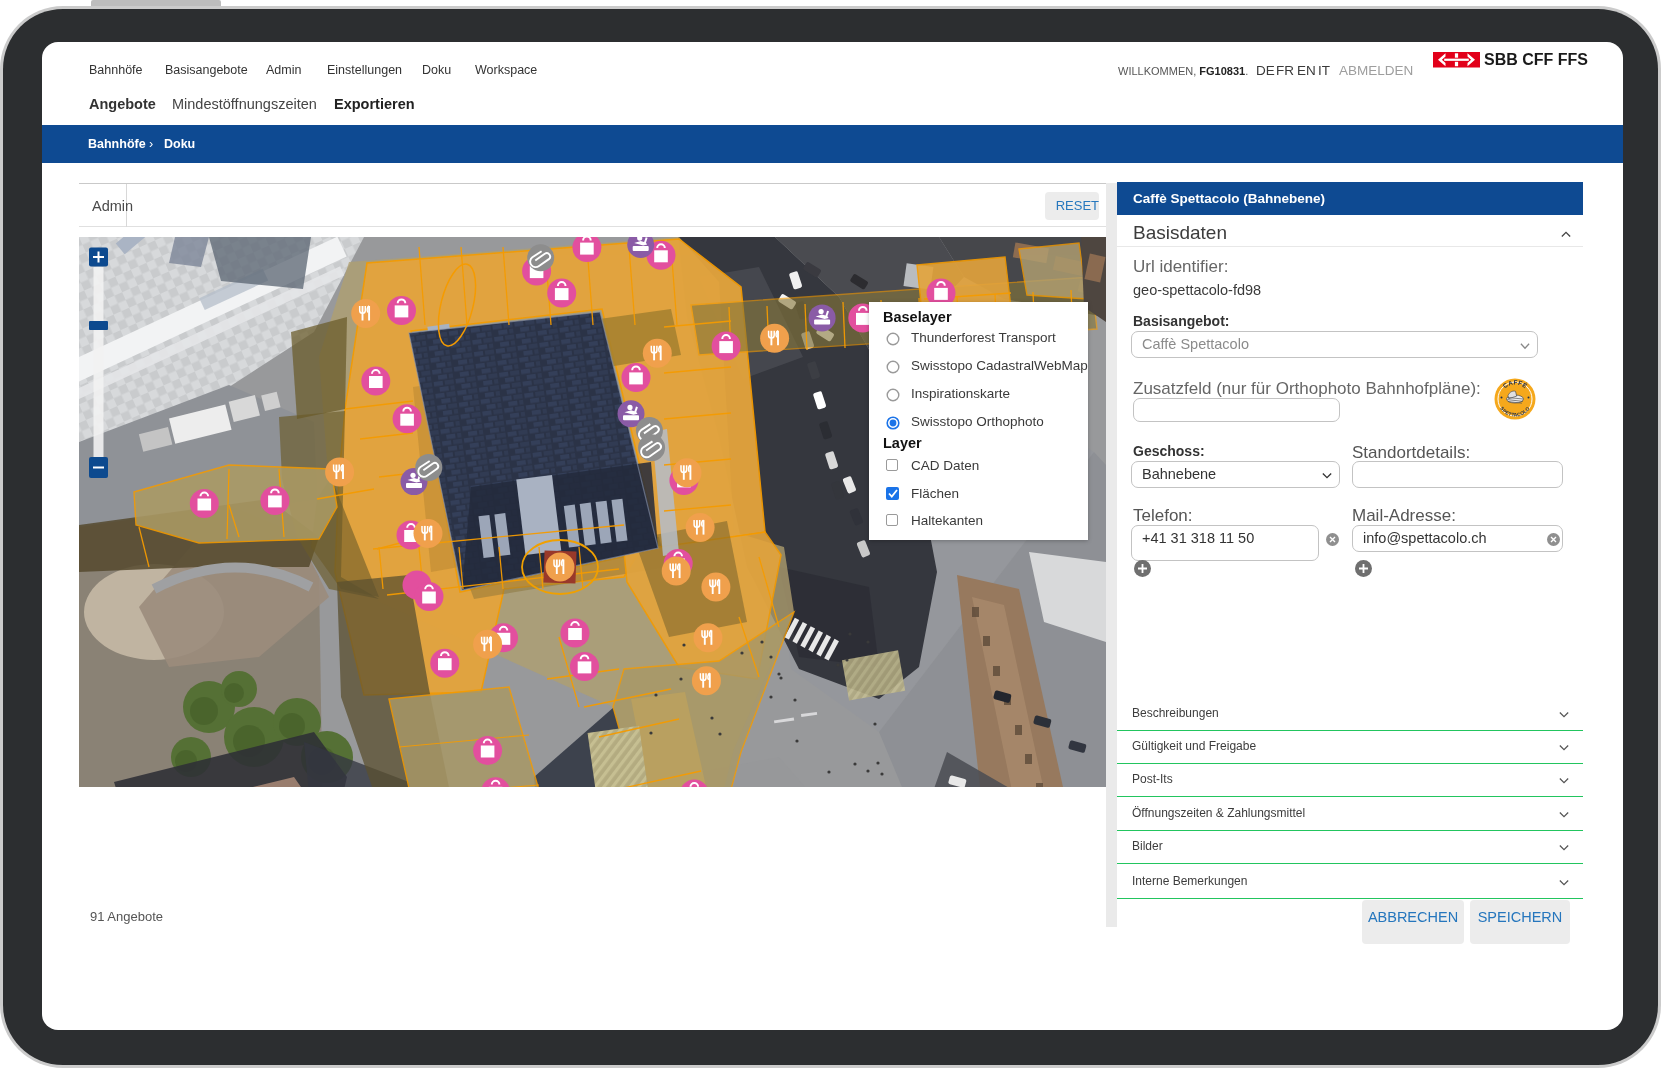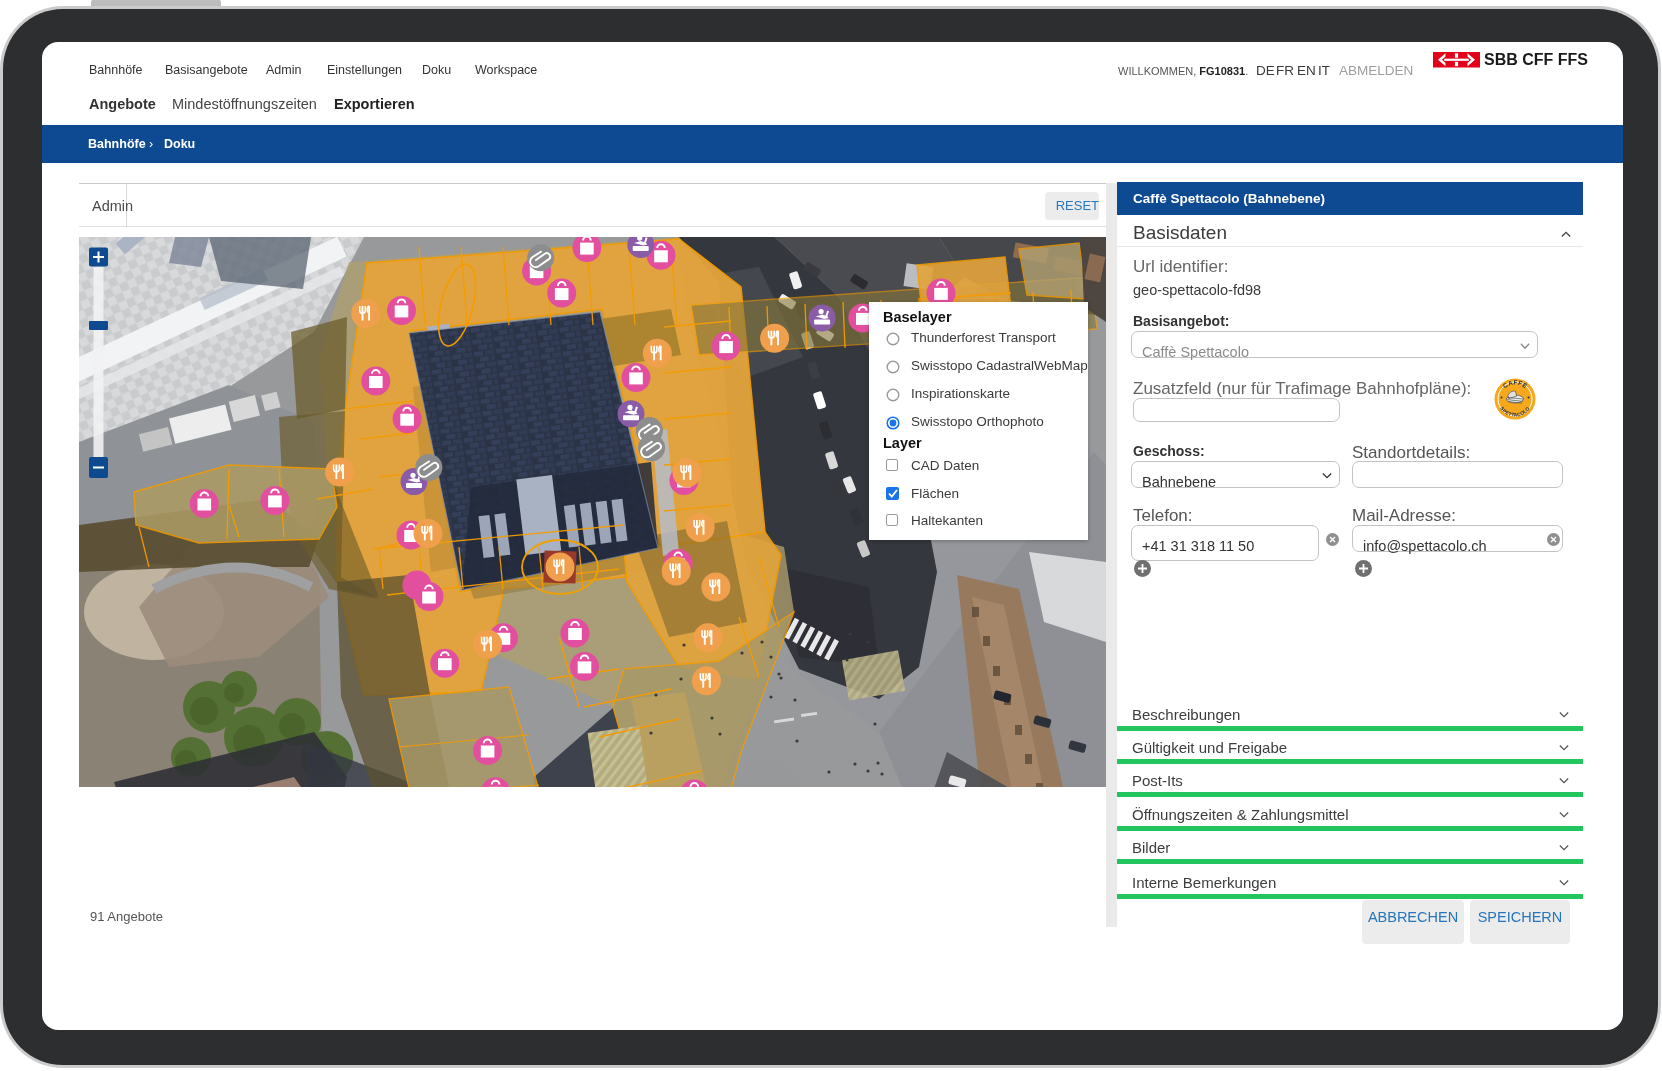--- a/index.html
+++ b/index.html
@@ -18,23 +18,23 @@
   .bluebar span{line-height:38px;}
   .resetbtn{position:absolute;left:1003px;top:150px;width:54px;height:28px;background:#ececec;border-radius:4px;
      color:#2778be;font-size:13px;text-align:right;line-height:28px;}
   
   .panel{position:absolute;left:1075px;top:140px;width:466px;}
   .ptitle{position:absolute;left:0;top:0;width:466px;height:33px;background:#0e4a92;color:#fff;
      font-weight:bold;font-size:13.5px;line-height:33px;padding-left:16px;}
   .lbl{position:absolute;font-size:17px;color:#666;}
   .lblb{position:absolute;font-size:14px;color:#333;font-weight:bold;}
   .inp{position:absolute;border:1px solid #c3c3c3;border-radius:7px;background:#fff;font-size:14.5px;color:#333;
-      padding:8px 10px;line-height:24px;}
-  .accrow{position:absolute;left:0;width:466px;height:33px;border-bottom:5px solid #22c55e;
-      font-size:15px;color:#3d3d3d;}
+      padding:0 10px;line-height:24px;}
+  .accrow{position:absolute;left:0;width:466px;height:33px;border-bottom:1px solid #22c55e;
+      font-size:12px;color:#3d3d3d;}
   .accrow .t{position:absolute;left:15px;top:8px;}
   .chev{position:absolute;width:10px;height:10px;}
   .btn2{position:absolute;height:44px;background:#ececec;border-radius:4px;color:#2576bd;font-size:14.5px;
      text-align:center;line-height:34px;}
 </style>
 </head>
 <body>
 <div class="topbtn"></div>
 <div class="tablet"></div>
 <div class="screen">
@@ -447,21 +447,21 @@
         <path d="M1 7l5-5 5 5" stroke="#444" stroke-width="1.6" fill="none"></path>
       </svg>
     <div class="abs" style="left:0;top:64px;width:466px;border-top:1px solid #e8e8e8"></div>
     <span class="lbl" style="left:16px;top:75px">Url identifier:</span>
     <span class="abs" style="left:16px;top:100px;font-size:14.5px;color:#3a3a3a">geo-spettacolo-fd98</span>
     <span class="lblb" style="left:16px;top:131px">Basisangebot:</span>
     <div class="inp" style="left:14px;top:149px;width:407px;height:27px;color:#8b8b8b;line-height:25px">Caffè Spettacolo</div>
     <svg class="chev" style="left:403px;top:159px" width="11" height="7" viewBox="0 0 11 7">
         <path d="M1 1l4.5 5L10 1" stroke="#888" stroke-width="1.4" fill="none"></path>
       </svg>
-    <span class="lbl" style="left:16px;top:197px">Zusatzfeld (nur für Trafimage Bahnhofpläne):</span>
+    <span class="lbl" style="left:16px;top:197px">Zusatzfeld (nur für Orthophoto Bahnhofpläne):</span>
     <div class="inp" style="left:16px;top:216px;width:207px;height:24px"></div>
 
     <svg class="abs" style="left:377px;top:196px" width="42" height="42" viewBox="0 0 42 42">
       <defs>
         <path id="arcT" d="M6.5 21 A14.5 14.5 0 0 1 35.5 21"></path>
         <path id="arcB" d="M3.5 21 A17.5 17.5 0 0 0 38.5 21"></path>
       </defs>
       <circle cx="21" cy="21" r="20.5" fill="#f5a81c"></circle>
       <circle cx="21" cy="21" r="17" fill="none" stroke="#fff" stroke-width="1"></circle>
       <g fill="#243049" font-family="Liberation Sans,sans-serif" font-weight="bold">

